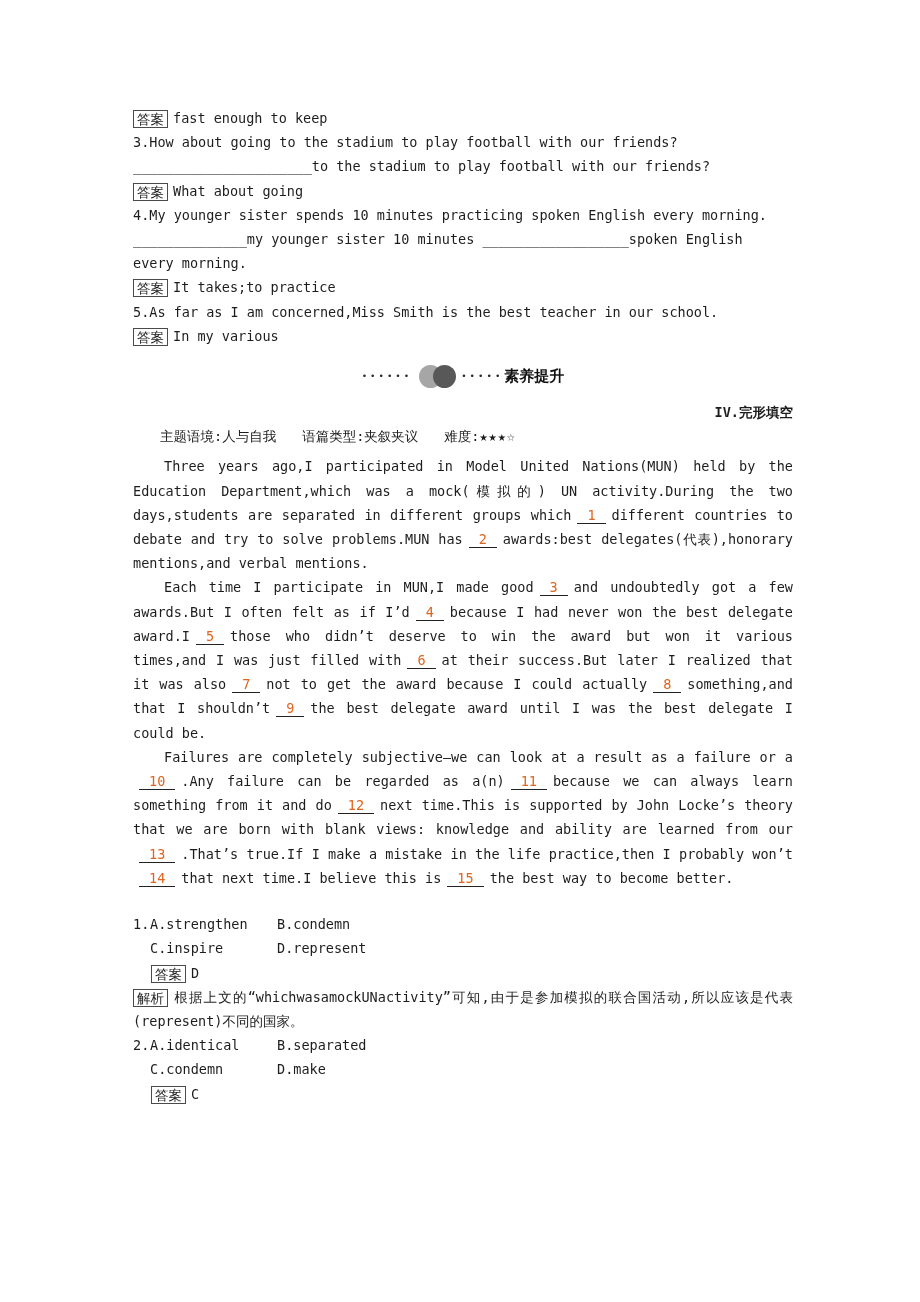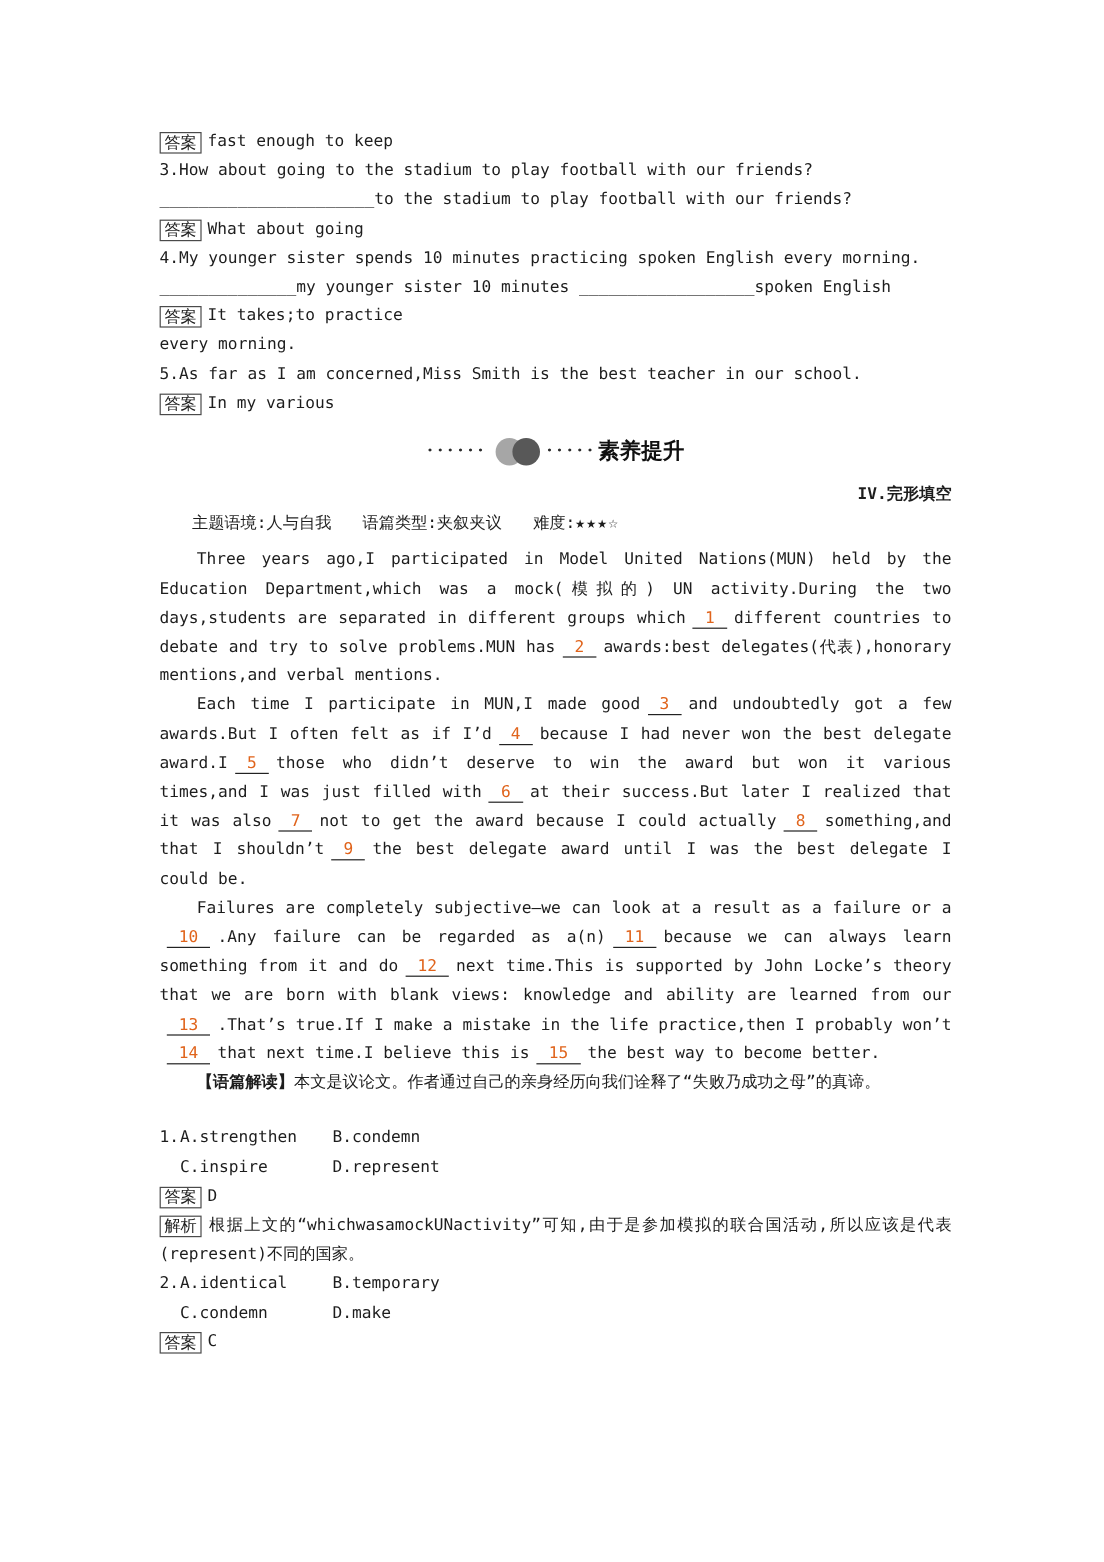--- a/index.html
+++ b/index.html
@@ -31,21 +31,21 @@
     margin: 13px 0 9px;
     display: flex;
     align-items: center;
     justify-content: center;
     height: 30px;
   }
   .divider .dots { font-size: 9px; letter-spacing: 3px; color: #2b2b2b; }
   .circle { width: 23px; height: 23px; border-radius: 50%; display: inline-block; flex: 0 0 auto; }
   .circle.light { background: #a6a6a6; margin-left: 7px; }
   .circle.dark { background: #585858; margin-left: -9px; margin-right: 5px; }
-  .divider-label { font-weight: bold; font-size: 18px; color: #101010; margin-left: 1px; text-align: center; }
+  .divider-label { font-weight: bold; font-size: 15px; color: #101010; margin-left: 1px; text-align: center; }
   
   .heading { line-height: 24.2px; font-weight: 600; margin-top: 6px; text-align: right; }
   .meta { line-height: 24.2px; padding-left: 27px; }
   .meta .gap { margin-right: 26px; }
   .stars { letter-spacing: 1px; }
   .para { text-align: justify; line-height: 24.2px; text-indent: 31px; margin-top: 0; }
   .para.noindent { text-indent: 0; }
   .para.first { margin-top: 6px; }
   .blank {
     display: inline-block;
@@ -53,36 +53,36 @@
     margin: 0 6px;
     padding: 0 10px;
     line-height: 15px;
     text-indent: 0;
   }
   .bnum { color: #e0641c; }
   .interp-label { font-weight: bold; }
   
   .qblock { margin-top: 22px; }
   .qgrid { display: grid; grid-template-columns: 17px 127px auto; line-height: 24.2px; }
-  .ansline { line-height: 24.2px; }
+  .ansline { line-height: 24.2px; margin-left: 18px; }
 </style>
 </head>
 <body>
 
 <div class="page">
 
   <section>
     <div class="line"><span class="tagbox">答案</span><span>fast enough to keep</span></div>
     <div class="line">3.How about going to the stadium to play football with our friends?</div>
     <div class="line">______________________to the stadium to play football with our friends?</div>
     <div class="line"><span class="tagbox">答案</span><span>What about going</span></div>
     <div class="line">4.My younger sister spends 10 minutes practicing spoken English every morning.</div>
     <div class="line">______________my younger sister 10 minutes __________________spoken English</div>
+    <div class="line">every morning.</div>
     <div class="line"><span class="tagbox">答案</span><span>It takes;to practice</span></div>
-    <div class="line">every morning.</div>
     <div class="line">5.As far as I am concerned,Miss Smith is the best teacher in our school.</div>
     <div class="line"><span class="tagbox">答案</span><span>In my various</span></div>
   </section>
 
   <div class="divider">
     <span class="dots">••••••</span>
     <span class="circle light"></span>
     <span class="circle dark"></span>
     <span class="dots">•••••</span>
     <span class="divider-label">素养提升</span>
@@ -93,40 +93,39 @@
     <div class="meta">
       <span class="gap">主题语境:人与自我</span><span class="gap">语篇类型:夹叙夹议</span><span>难度:</span><span class="stars">★★★☆</span>
     </div>
 
     <p class="para first"><span>Three years ago,I participated in Model United Nations(MUN) held by the Education Department,which was a mock(模拟的) UN activity.During the two days,students are separated in different groups which</span><span class="blank"><span class="bnum">1</span></span><span>different countries to debate and try to solve problems.MUN has</span><span class="blank"><span class="bnum">2</span></span><span>awards:best delegates(代表),honorary mentions,and verbal mentions.</span></p>
 
     <p class="para"><span>Each time I participate in MUN,I made good</span><span class="blank"><span class="bnum">3</span></span><span>and undoubtedly got a few awards.But I often felt as if I’d</span><span class="blank"><span class="bnum">4</span></span><span>because I had never won the best delegate award.I</span><span class="blank"><span class="bnum">5</span></span><span>those who didn’t deserve to win the award but won it various times,and I was just filled with</span><span class="blank"><span class="bnum">6</span></span><span>at their success.But later I realized that it was also</span><span class="blank"><span class="bnum">7</span></span><span>not to get the award because I could actually</span><span class="blank"><span class="bnum">8</span></span><span>something,and that I shouldn’t</span><span class="blank"><span class="bnum">9</span></span><span>the best delegate award until I was the best delegate I could be.</span></p>
 
     <p class="para"><span>Failures are completely subjective—we can look at a result as a failure or a</span><span class="blank"><span class="bnum">10</span></span><span>.Any failure can be regarded as a(n)</span><span class="blank"><span class="bnum">11</span></span><span>because we can always learn something from it and do</span><span class="blank"><span class="bnum">12</span></span><span>next time.This is supported by John Locke’s theory that we are born with blank views: knowledge and ability are learned from our</span><span class="blank"><span class="bnum">13</span></span><span>.That’s true.If I make a mistake in the life practice,then I probably won’t</span><span class="blank"><span class="bnum">14</span></span><span>that next time.I believe this is</span><span class="blank"><span class="bnum">15</span></span><span>the best way to become better.</span></p>
 
-    <p class="para"><span class="interp-label">【语篇解读】</span><span>本文是议论文。作者通过自己的亲身经历向我们诠释了“失败乃成功之母”的真谛。</span></p>
 
     <div class="qblock">
       <div class="qgrid">
         <span>1.</span>
         <span>A.strengthen</span>
         <span>B.condemn</span>
         <span></span>
         <span>C.inspire</span>
         <span>D.represent</span>
       </div>
       <div class="ansline"><span class="tagbox">答案</span><span>D</span></div>
       <p class="para noindent"><span class="tagbox">解析</span><span>根据上文的“whichwasamockUNactivity”可知,由于是参加模拟的联合国活动,所以应该是代表(represent)不同的国家。</span></p>
     </div>
 
     <div>
       <div class="qgrid">
         <span>2.</span>
         <span>A.identical</span>
-        <span>B.temporary</span>
+        <span>B.separated</span>
         <span></span>
         <span>C.condemn</span>
         <span>D.make</span>
       </div>
       <div class="ansline"><span class="tagbox">答案</span><span>C</span></div>
     </div>
   </section>
 
 </div>
 

